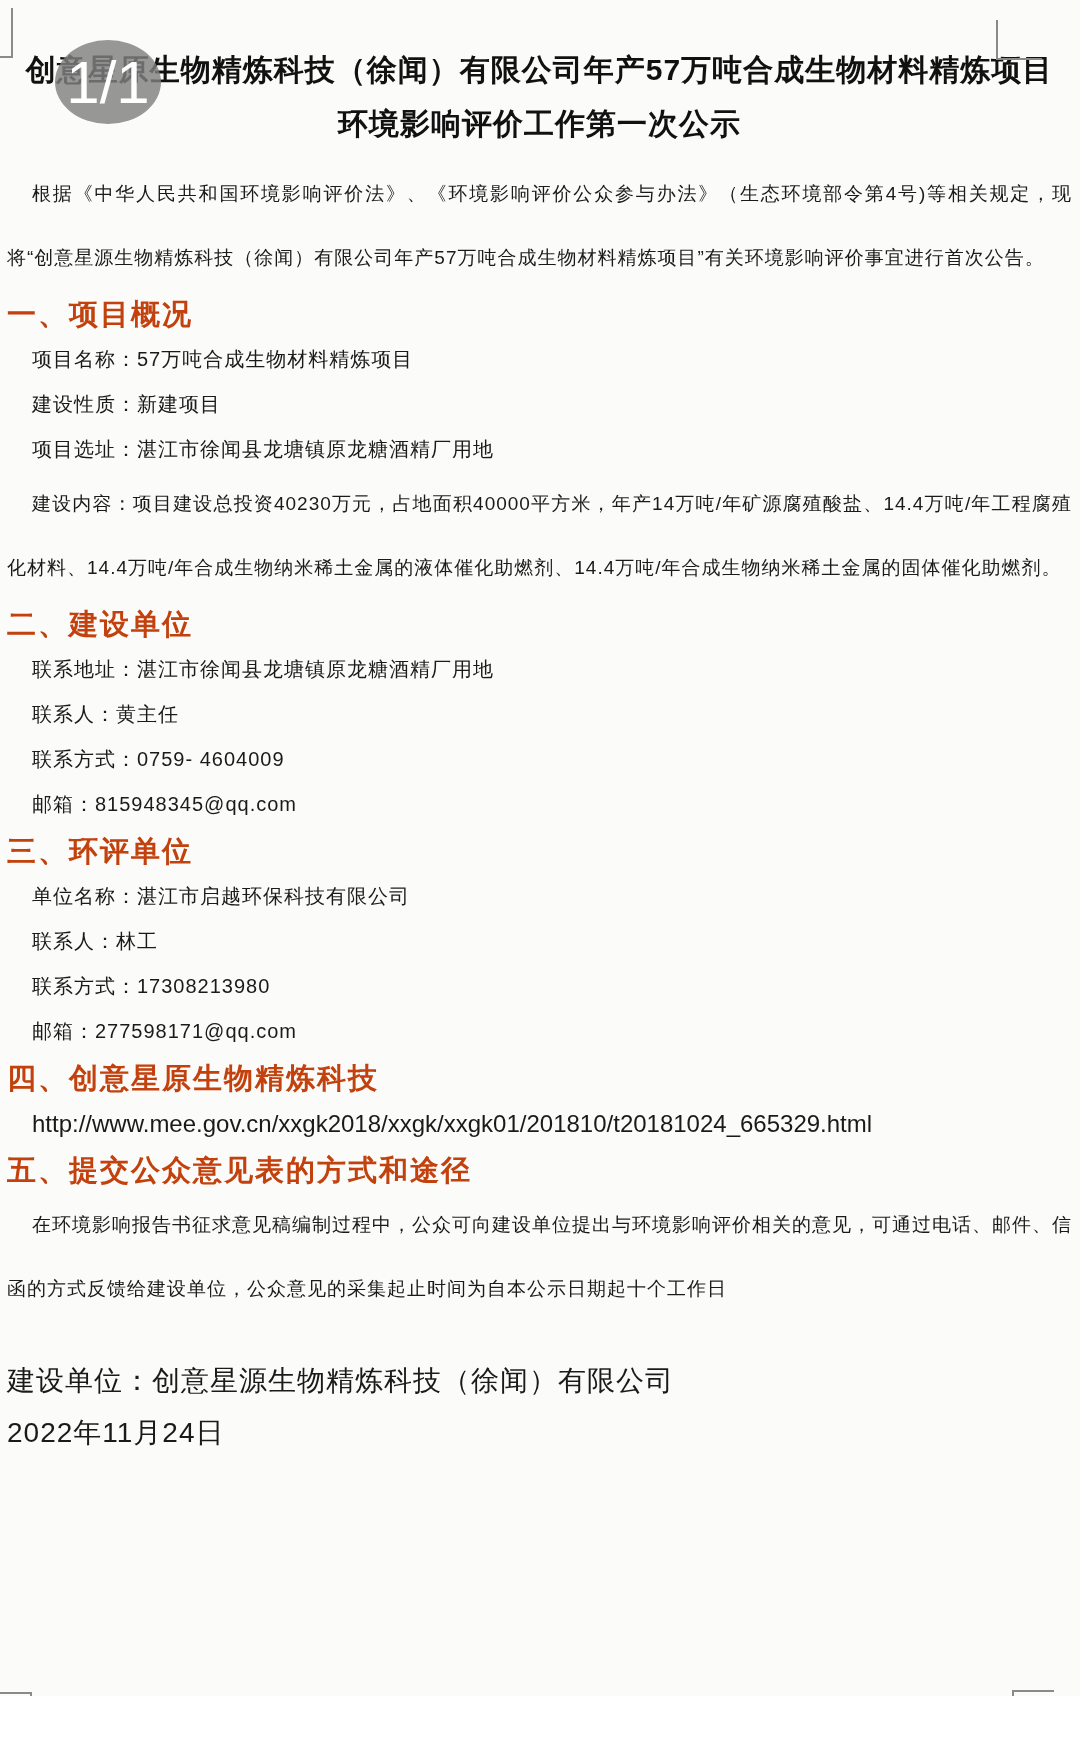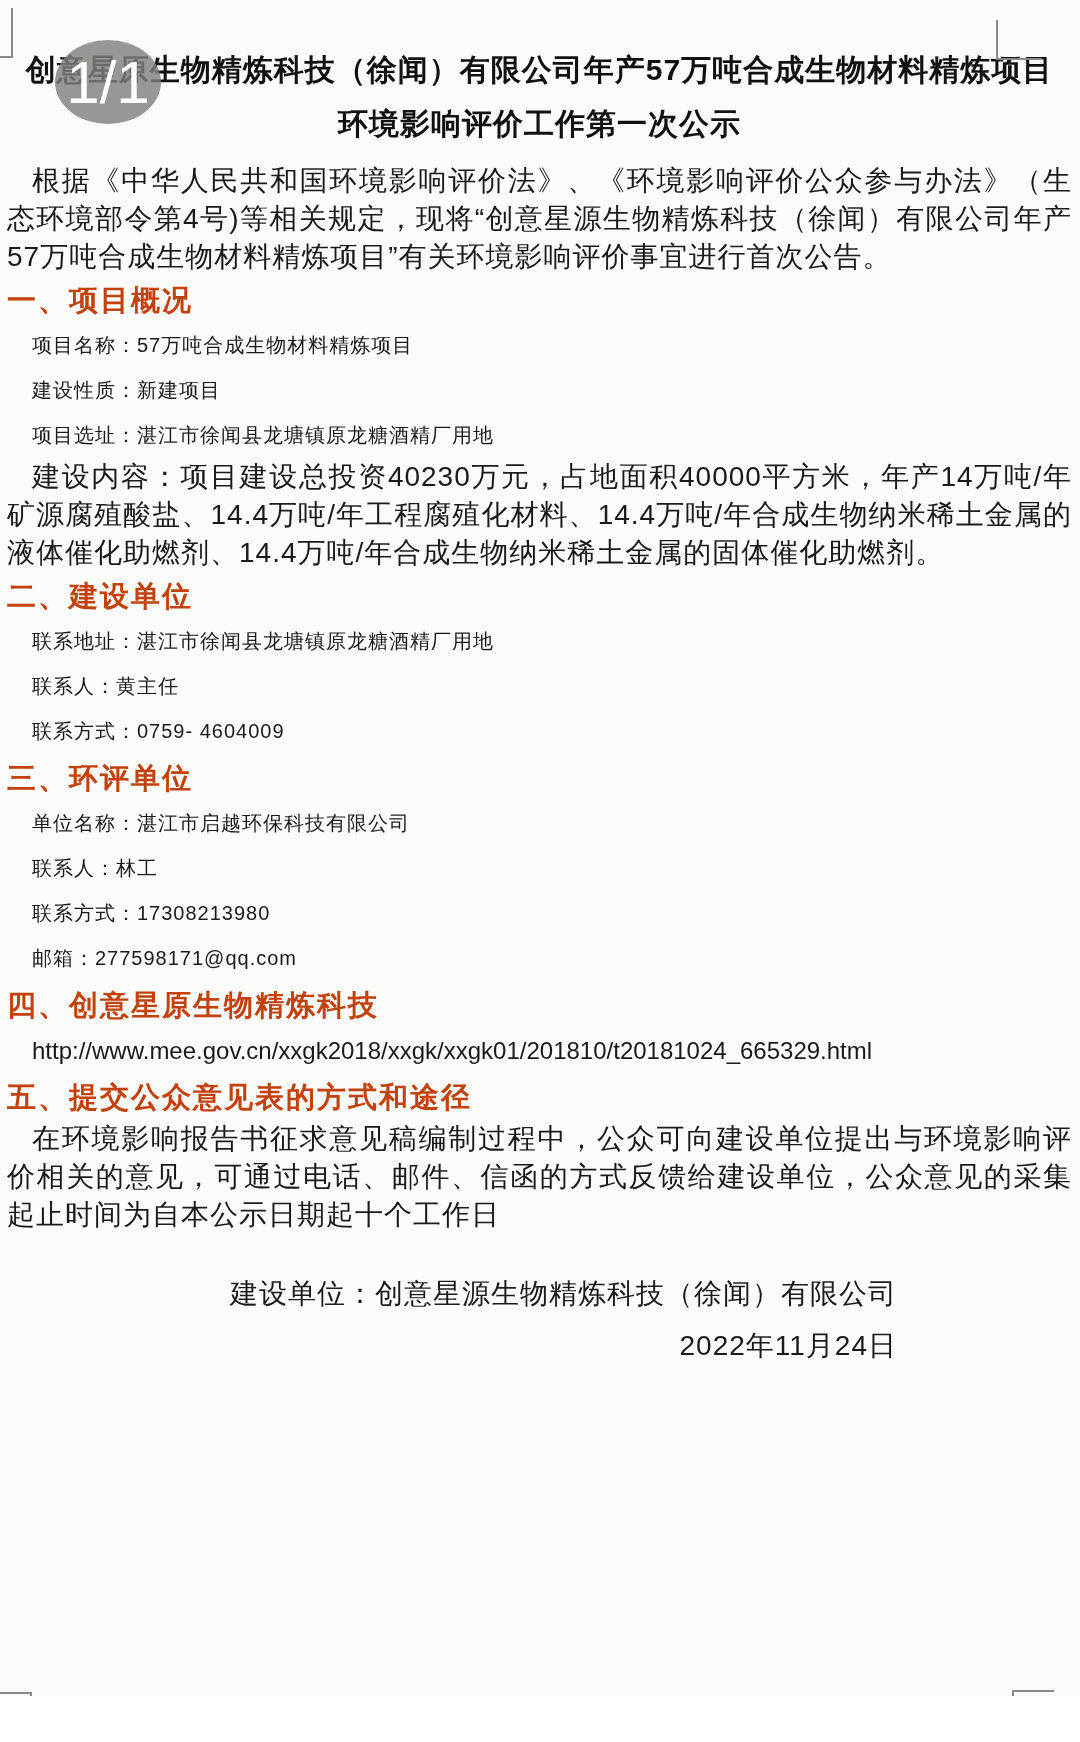--- a/index.html
+++ b/index.html
@@ -11,35 +11,35 @@
     color:#1a1a1a;
     overflow:hidden;
   }
   .content{padding:48px 8px 0 7px;}
   .title-line{
     font-size:30px;font-weight:bold;text-align:center;
     line-height:44px;letter-spacing:1px;color:#111;
   }
   .title-line + .title-line{margin-top:10px;}
   .para{
-    margin:0;font-size:28px;line-height:38px;letter-spacing:1px;
+    margin:0;font-size:19px;line-height:64px;letter-spacing:1px;
     text-indent:25px;text-align:justify;
   }
   .intro{margin-top:16px;}
   .heading{
     font-size:29px;font-weight:bold;line-height:45px;
     letter-spacing:2px;color:#c2410c;margin-top:2px;
   }
   .item{
     font-size:20px;line-height:45px;letter-spacing:1px;
     padding-left:25px;white-space:nowrap;
   }
   .url{font-size:24px;letter-spacing:0;}
   .footer{
-    margin-top:34px;text-align:right;padding-right:175px;
+    margin-top:34px;text-align:left;padding-right:175px;
     font-size:28px;line-height:52px;letter-spacing:1px;
   }
   .badge{
     position:absolute;left:55px;top:40px;width:106px;height:84px;
     border-radius:50%;
     display:flex;align-items:center;justify-content:center;
     color:#ffffff;font-size:60px;font-weight:400;z-index:3;
   }
   .corner{position:absolute;z-index:2;}
   .corner-tl{left:0;top:8px;width:11px;height:48px;border-right:2px solid;border-bottom:2px solid;}
@@ -70,20 +70,21 @@
     <div id="sections">
         <div class="heading">一、项目概况</div>
         <div class="item">项目名称：57万吨合成生物材料精炼项目</div>
         <div class="item">建设性质：新建项目</div>
         <div class="item">项目选址：湛江市徐闻县龙塘镇原龙糖酒精厂用地</div>
         <p class="para">建设内容：项目建设总投资40230万元，占地面积40000平方米，年产14万吨/年矿源腐殖酸盐、14.4万吨/年工程腐殖化材料、14.4万吨/年合成生物纳米稀土金属的液体催化助燃剂、14.4万吨/年合成生物纳米稀土金属的固体催化助燃剂。</p>
         <div class="heading">二、建设单位</div>
         <div class="item">联系地址：湛江市徐闻县龙塘镇原龙糖酒精厂用地</div>
         <div class="item">联系人：黄主任</div>
         <div class="item">联系方式：0759- 4604009</div>
+        <div class="item">邮箱：815948345@qq.com</div>
         <div class="heading">三、环评单位</div>
         <div class="item">单位名称：湛江市启越环保科技有限公司</div>
         <div class="item">联系人：林工</div>
         <div class="item">联系方式：17308213980</div>
         <div class="item">邮箱：277598171@qq.com</div>
         <div class="heading">四、创意星原生物精炼科技</div>
         <div class="item url">http://www.mee.gov.cn/xxgk2018/xxgk/xxgk01/201810/t20181024_665329.html</div>
         <div class="heading">五、提交公众意见表的方式和途径</div>
         <p class="para">在环境影响报告书征求意见稿编制过程中，公众可向建设单位提出与环境影响评价相关的意见，可通过电话、邮件、信函的方式反馈给建设单位，公众意见的采集起止时间为自本公示日期起十个工作日</p>
       </div>

